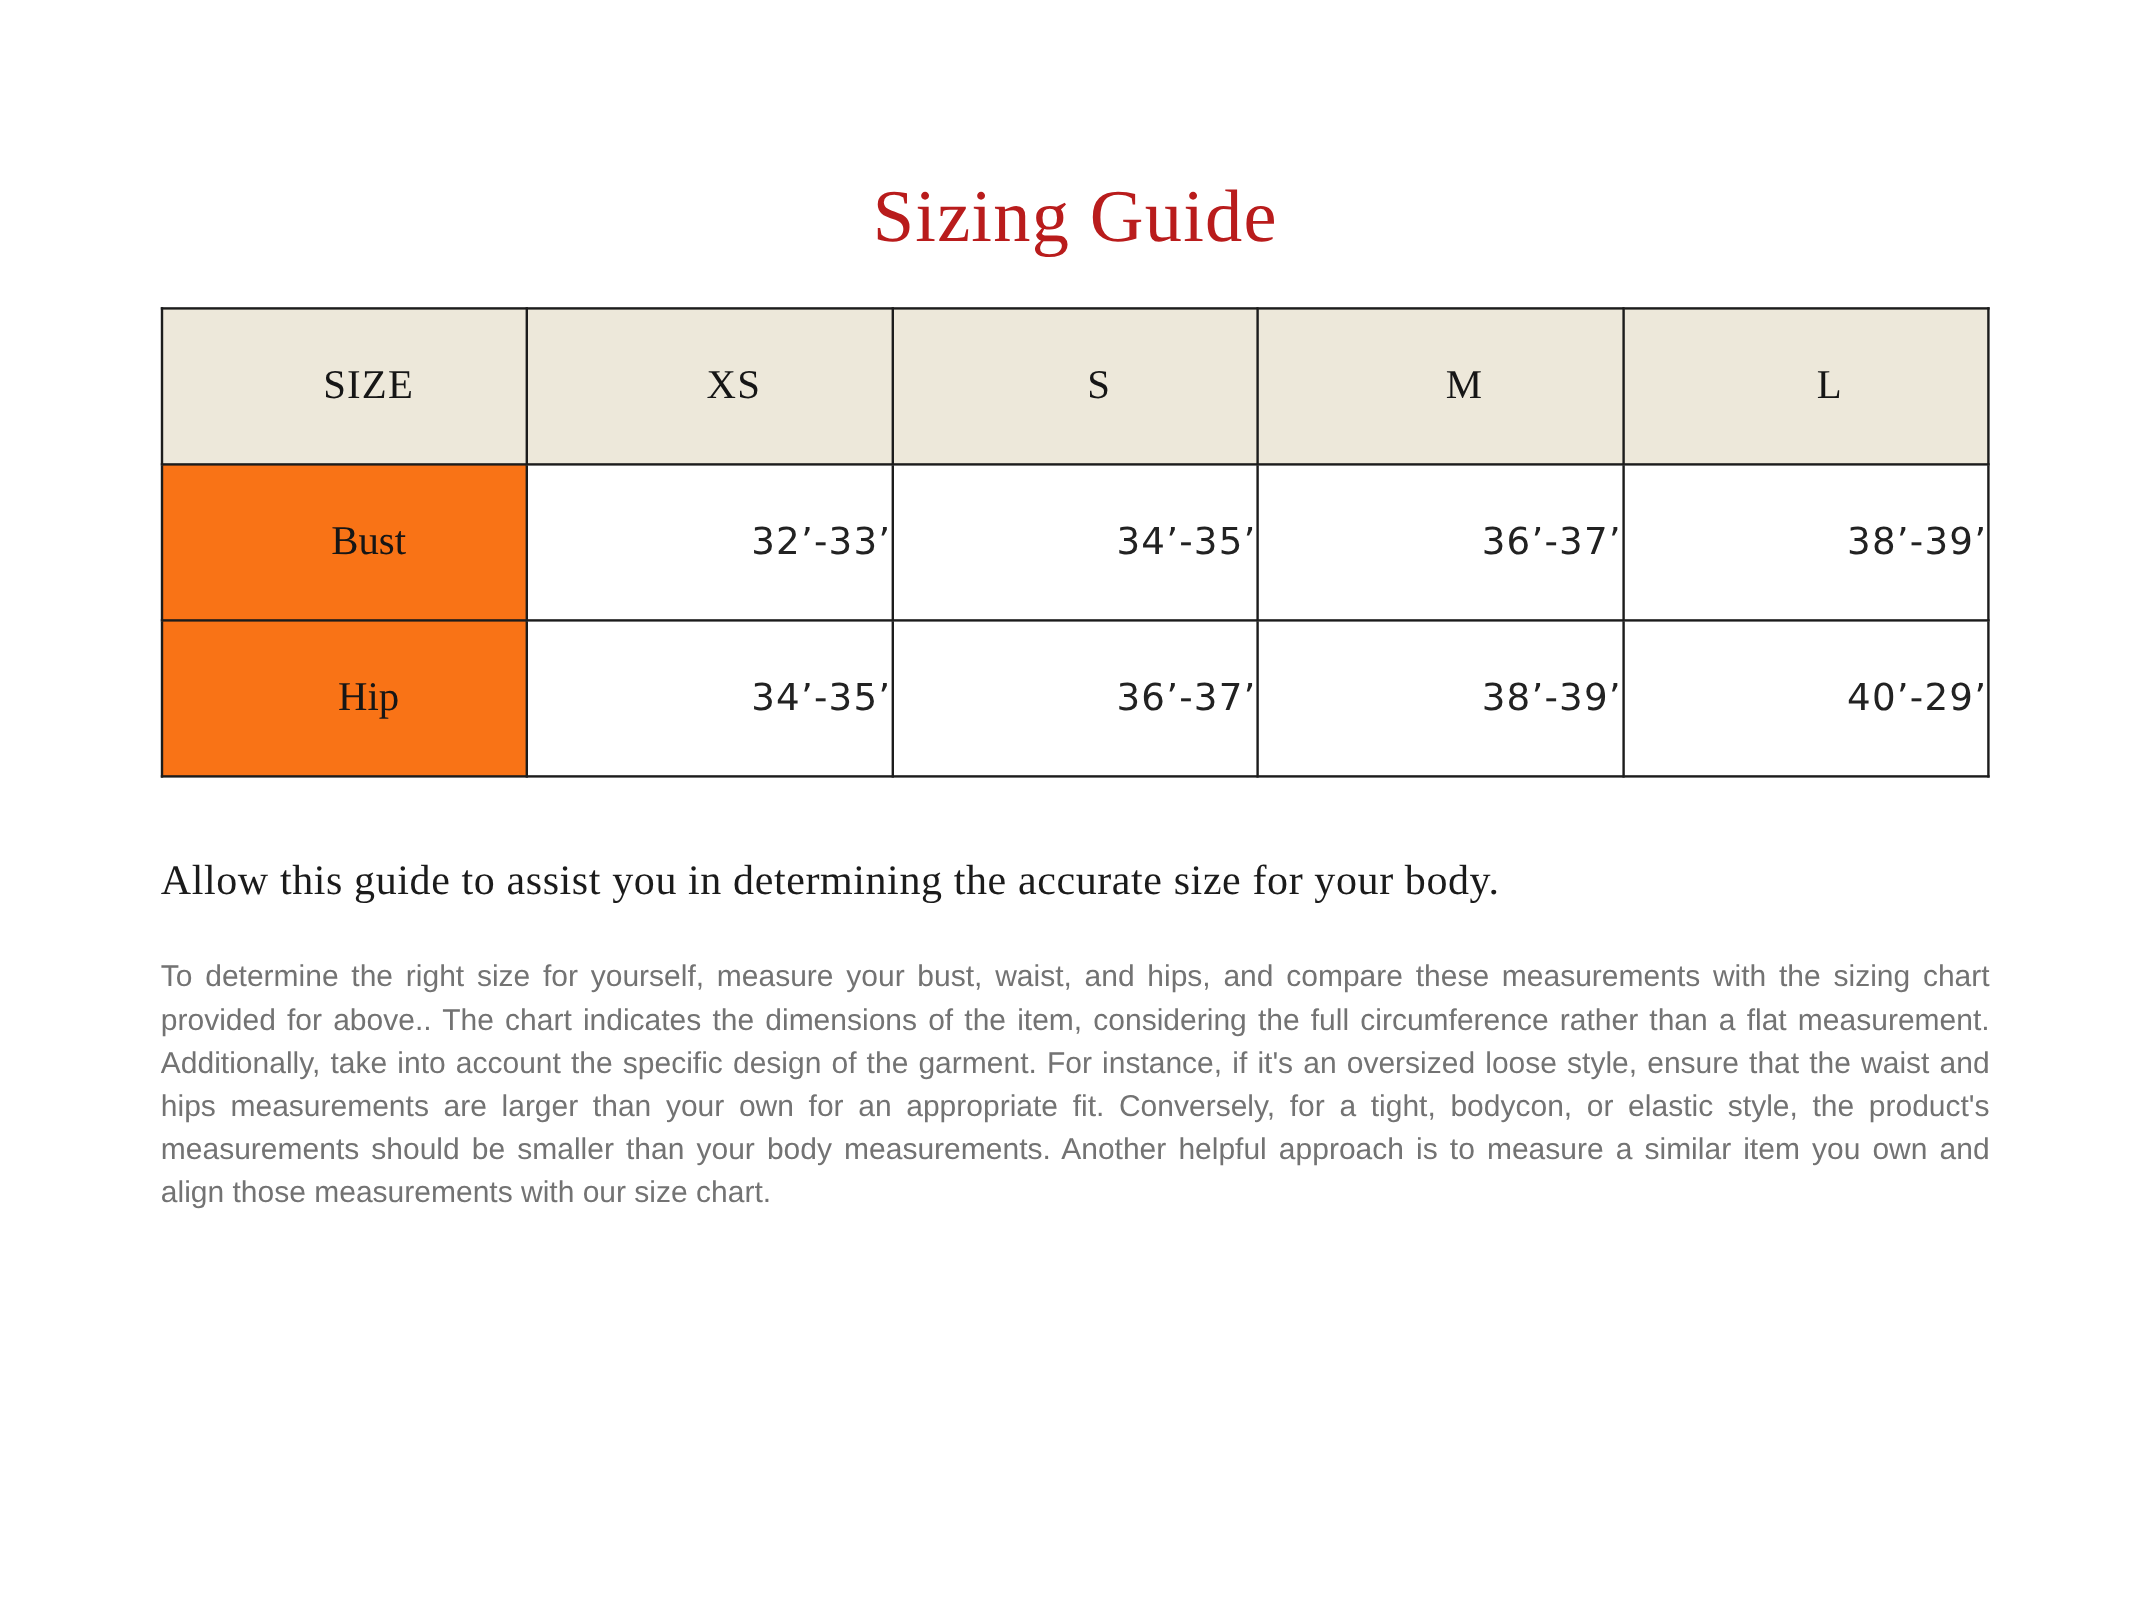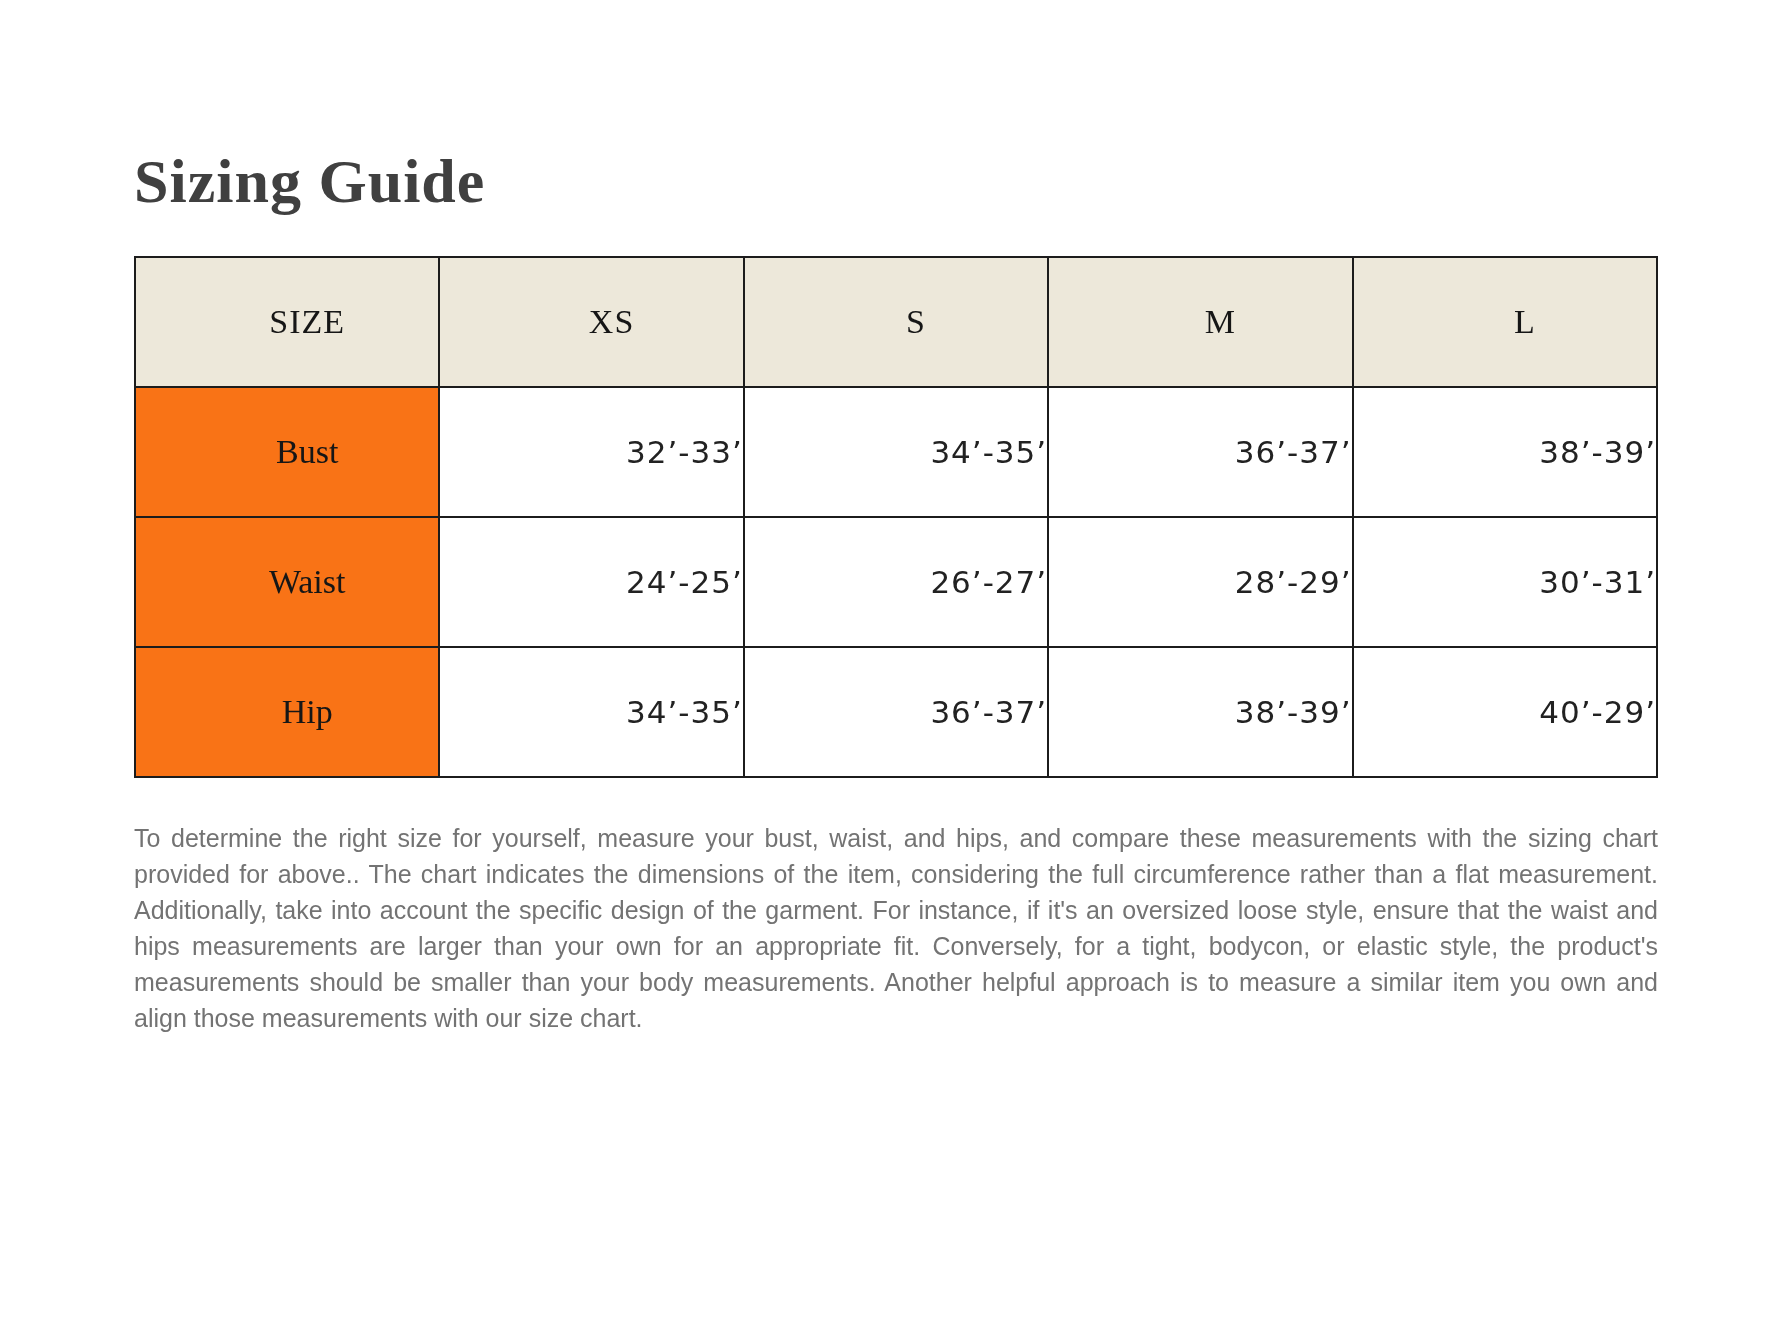--- a/index.html
+++ b/index.html
@@ -12,24 +12,25 @@
     overflow: hidden;
   }
   .page {
     width: 1792px;
     height: 1344px;
     padding: 0 134px;
   }
   .page-title {
     margin-top: 150px;
     font-family: "Liberation Serif", "DejaVu Serif", serif;
-    font-weight: 700;
+    font-weight: 400;
     font-size: 62px;
     line-height: 1;
-    color: #404040;
+    text-align: center;
+    color: #b91c1c;
     letter-spacing: 1px;
   }
   table.sizing-table {
     margin-top: 44px;
     width: 1524px;
     border-collapse: collapse;
     table-layout: fixed;
   }
   table.sizing-table th,
   table.sizing-table td {
@@ -110,33 +111,27 @@
     </thead>
     <tbody>
       <tr>
         <th class="row-label">Bust</th>
         <td class="value-cell">32’-33’</td>
         <td class="value-cell">34’-35’</td>
         <td class="value-cell">36’-37’</td>
         <td class="value-cell">38’-39’</td>
       </tr>
       <tr>
-        <th class="row-label">Waist</th>
-        <td class="value-cell">24’-25’</td>
-        <td class="value-cell">26’-27’</td>
-        <td class="value-cell">28’-29’</td>
-        <td class="value-cell">30’-31’</td>
-      </tr>
-      <tr>
         <th class="row-label">Hip</th>
         <td class="value-cell">34’-35’</td>
         <td class="value-cell">36’-37’</td>
         <td class="value-cell">38’-39’</td>
         <td class="value-cell">40’-29’</td>
       </tr>
     </tbody>
   </table>
 
+  <h2 class="intro-heading">Allow this guide to assist you in determining the accurate size for your body.</h2>
 
   <p class="body-paragraph">To determine the right size for yourself, measure your bust, waist, and hips, and compare these measurements with the sizing chart provided for above.. The chart indicates the dimensions of the item, considering the full circumference rather than a flat measurement. Additionally, take into account the specific design of the garment. For instance, if it's an oversized loose style, ensure that the waist and hips measurements are larger than your own for an appropriate fit. Conversely, for a tight, bodycon, or elastic style, the product's measurements should be smaller than your body measurements. Another helpful approach is to measure a similar item you own and align those measurements with our size chart.</p>
 
 
 </div>
 
 </body></html>

